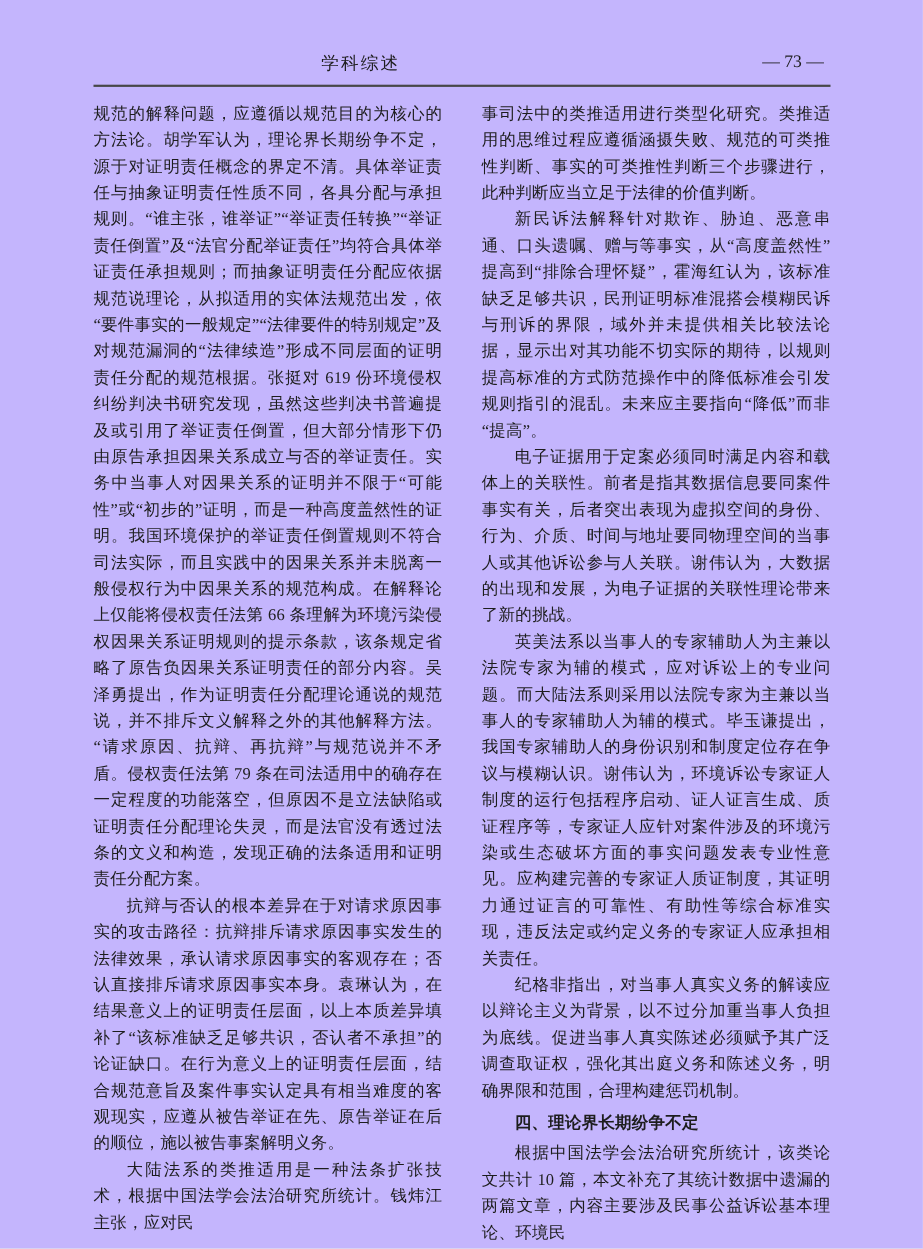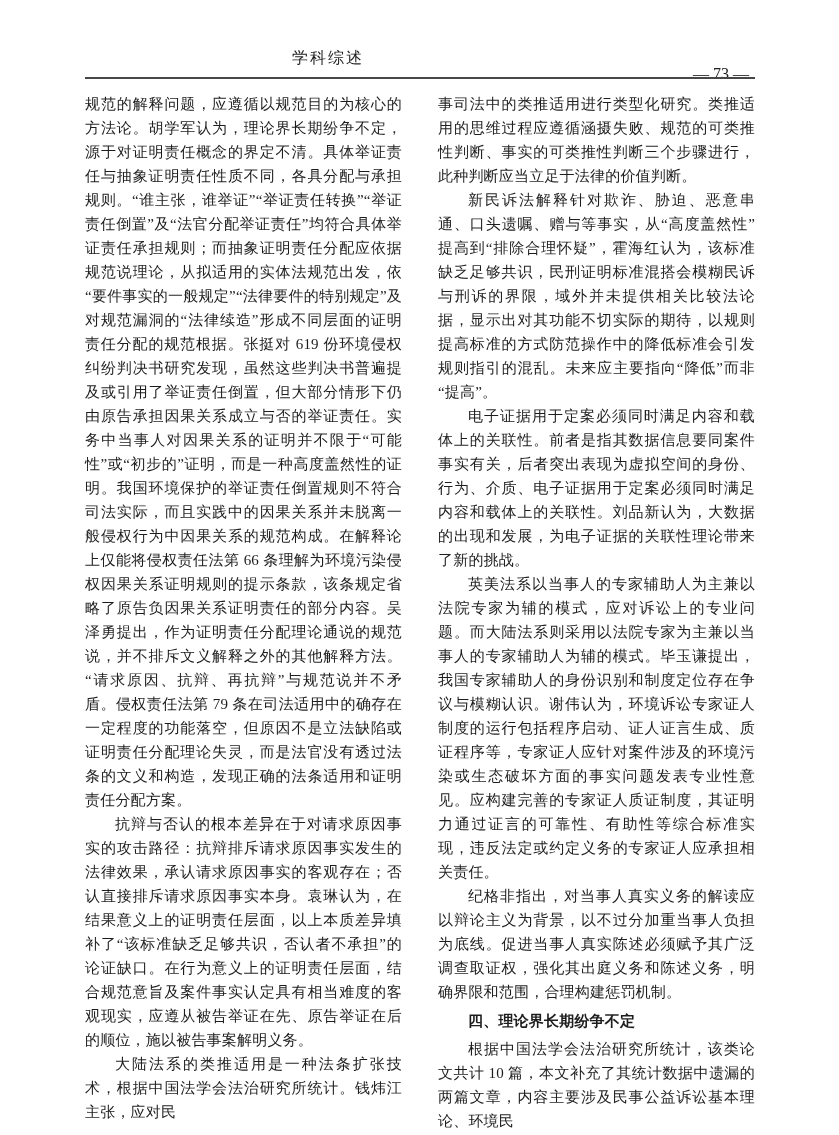--- a/index.html
+++ b/index.html
@@ -5,21 +5,21 @@
   html, body {
     margin: 0;
     padding: 0;
     background: #e9e9e7;
   }
   .page {
     position: relative;
     width: 839px;
     height: 1135px;
     margin: 0 auto;
-    background: #ffffff;
+    background: #c4b5fd;
     font-family: "Liberation Serif", "DejaVu Serif", serif;
     color: #1d1d1d;
     overflow: hidden;
   }
   .page-header {
     position: absolute;
     top: 48px;
     left: 85px;
     width: 670px;
     height: 24px;
@@ -31,21 +31,20 @@
     left: 207px;
     top: 0;
     white-space: nowrap;
   }
   .page-number {
     position: absolute;
     right: 6px;
     top: 0;
     letter-spacing: 0;
     white-space: nowrap;
-    margin-top: 17px;
   }
   .header-rule {
     position: absolute;
     top: 77px;
     left: 85px;
     width: 670px;
     height: 2px;
     background: #474747;
   }
   .columns {
@@ -95,21 +94,21 @@
 
     <section class="column">
       <p class="para no-indent">规范的解释问题，应遵循以规范目的为核心的方法论。胡学军认为，理论界长期纷争不定，源于对证明责任概念的界定不清。具体举证责任与抽象证明责任性质不同，各具分配与承担规则。“谁主张，谁举证”“举证责任转换”“举证责任倒置”及“法官分配举证责任”均符合具体举证责任承担规则；而抽象证明责任分配应依据规范说理论，从拟适用的实体法规范出发，依“要件事实的一般规定”“法律要件的特别规定”及对规范漏洞的“法律续造”形成不同层面的证明责任分配的规范根据。张挺对 619 份环境侵权纠纷判决书研究发现，虽然这些判决书普遍提及或引用了举证责任倒置，但大部分情形下仍由原告承担因果关系成立与否的举证责任。实务中当事人对因果关系的证明并不限于“可能性”或“初步的”证明，而是一种高度盖然性的证明。我国环境保护的举证责任倒置规则不符合司法实际，而且实践中的因果关系并未脱离一般侵权行为中因果关系的规范构成。在解释论上仅能将侵权责任法第 66 条理解为环境污染侵权因果关系证明规则的提示条款，该条规定省略了原告负因果关系证明责任的部分内容。吴泽勇提出，作为证明责任分配理论通说的规范说，并不排斥文义解释之外的其他解释方法。“请求原因、抗辩、再抗辩”与规范说并不矛盾。侵权责任法第 79 条在司法适用中的确存在一定程度的功能落空，但原因不是立法缺陷或证明责任分配理论失灵，而是法官没有透过法条的文义和构造，发现正确的法条适用和证明责任分配方案。</p>
       <p class="para">抗辩与否认的根本差异在于对请求原因事实的攻击路径：抗辩排斥请求原因事实发生的法律效果，承认请求原因事实的客观存在；否认直接排斥请求原因事实本身。袁琳认为，在结果意义上的证明责任层面，以上本质差异填补了“该标准缺乏足够共识，否认者不承担”的论证缺口。在行为意义上的证明责任层面，结合规范意旨及案件事实认定具有相当难度的客观现实，应遵从被告举证在先、原告举证在后的顺位，施以被告事案解明义务。</p>
       <p class="para">大陆法系的类推适用是一种法条扩张技术，根据中国法学会法治研究所统计。钱炜江主张，应对民</p>
     </section>
 
     <section class="column">
       <p class="para no-indent">事司法中的类推适用进行类型化研究。类推适用的思维过程应遵循涵摄失败、规范的可类推性判断、事实的可类推性判断三个步骤进行，此种判断应当立足于法律的价值判断。</p>
       <p class="para">新民诉法解释针对欺诈、胁迫、恶意串通、口头遗嘱、赠与等事实，从“高度盖然性”提高到“排除合理怀疑”，霍海红认为，该标准缺乏足够共识，民刑证明标准混搭会模糊民诉与刑诉的界限，域外并未提供相关比较法论据，显示出对其功能不切实际的期待，以规则提高标准的方式防范操作中的降低标准会引发规则指引的混乱。未来应主要指向“降低”而非“提高”。</p>
-      <p class="para">电子证据用于定案必须同时满足内容和载体上的关联性。前者是指其数据信息要同案件事实有关，后者突出表现为虚拟空间的身份、行为、介质、电子证据用于定案必须同时满足内容和载体上的关联性。刘品新认为，大数据的出现和发展，为电子证据的关联性理论带来了新的挑战。</p>
+      <p class="para">电子证据用于定案必须同时满足内容和载体上的关联性。前者是指其数据信息要同案件事实有关，后者突出表现为虚拟空间的身份、行为、介质、时间与地址要同物理空间的当事人或其他诉讼参与人关联。谢伟认为，大数据的出现和发展，为电子证据的关联性理论带来了新的挑战。</p>
       <p class="para">英美法系以当事人的专家辅助人为主兼以法院专家为辅的模式，应对诉讼上的专业问题。而大陆法系则采用以法院专家为主兼以当事人的专家辅助人为辅的模式。毕玉谦提出，我国专家辅助人的身份识别和制度定位存在争议与模糊认识。谢伟认为，环境诉讼专家证人制度的运行包括程序启动、证人证言生成、质证程序等，专家证人应针对案件涉及的环境污染或生态破坏方面的事实问题发表专业性意见。应构建完善的专家证人质证制度，其证明力通过证言的可靠性、有助性等综合标准实现，违反法定或约定义务的专家证人应承担相关责任。</p>
       <p class="para">纪格非指出，对当事人真实义务的解读应以辩论主义为背景，以不过分加重当事人负担为底线。促进当事人真实陈述必须赋予其广泛调查取证权，强化其出庭义务和陈述义务，明确界限和范围，合理构建惩罚机制。</p>
       <h3 class="section-heading">四、理论界长期纷争不定</h3>
       <p class="para">根据中国法学会法治研究所统计，该类论文共计 10 篇，本文补充了其统计数据中遗漏的两篇文章，内容主要涉及民事公益诉讼基本理论、环境民</p>
     </section>
 
   </main>
 
 </div>
 

